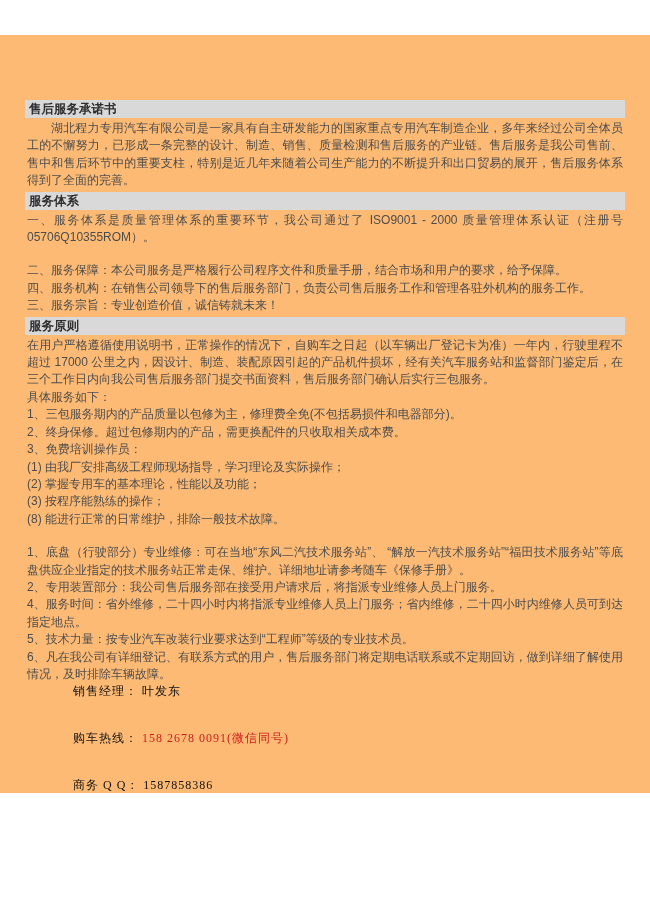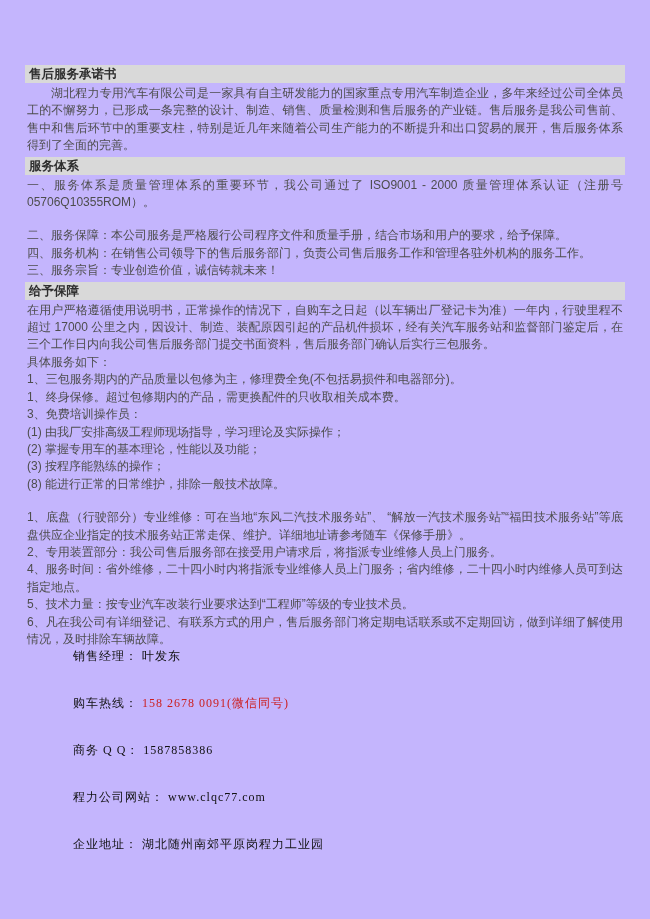--- a/index.html
+++ b/index.html
@@ -3,24 +3,25 @@
 <meta charset="utf-8">
 <style>
   html, body {
     margin: 0;
     padding: 0;
     background: #ffffff;
   }
   .page {
     position: relative;
     width: 650px;
-    height: 919px;
-    background: #c4b5fd;
+    height: 758px;
+    background: #fdba74;
     overflow: hidden;
     font-family: "Liberation Sans", "DejaVu Sans", sans-serif;
+    margin-top: 35px;
   }
   .content {
     position: absolute;
     left: 25px;
     top: 63px;
     width: 600px;
     font-size: 12px;
     line-height: 17.4px;
     color: #4d4d4d;
     text-align: justify;
@@ -72,25 +73,25 @@
 
     <p class="intro">湖北程力专用汽车有限公司是一家具有自主研发能力的国家重点专用汽车制造企业，多年来经过公司全体员工的不懈努力，已形成一条完整的设计、制造、销售、质量检测和售后服务的产业链。售后服务是我公司售前、售中和售后环节中的重要支柱，特别是近几年来随着公司生产能力的不断提升和出口贸易的展开，售后服务体系得到了全面的完善。</p>
 
     <div class="bar">服务体系</div>
     <p>一、服务体系是质量管理体系的重要环节，我公司通过了 ISO9001 - 2000 质量管理体系认证（注册号 05706Q10355ROM）。</p>
     <div class="gap"></div>
     <p>二、服务保障：本公司服务是严格履行公司程序文件和质量手册，结合市场和用户的要求，给予保障。</p>
     <p>四、服务机构：在销售公司领导下的售后服务部门，负责公司售后服务工作和管理各驻外机构的服务工作。</p>
     <p>三、服务宗旨：专业创造价值，诚信铸就未来！</p>
 
-    <div class="bar">给予保障</div>
+    <div class="bar">服务原则</div>
     <p>在用户严格遵循使用说明书，正常操作的情况下，自购车之日起（以车辆出厂登记卡为准）一年内，行驶里程不超过 17000 公里之内，因设计、制造、装配原因引起的产品机件损坏，经有关汽车服务站和监督部门鉴定后，在三个工作日内向我公司售后服务部门提交书面资料，售后服务部门确认后实行三包服务。</p>
     <p>具体服务如下：</p>
     <p>1、三包服务期内的产品质量以包修为主，修理费全免(不包括易损件和电器部分)。</p>
-    <p>1、终身保修。超过包修期内的产品，需更换配件的只收取相关成本费。</p>
+    <p>2、终身保修。超过包修期内的产品，需更换配件的只收取相关成本费。</p>
     <p>3、免费培训操作员：</p>
     <p>(1) 由我厂安排高级工程师现场指导，学习理论及实际操作；</p>
     <p>(2) 掌握专用车的基本理论，性能以及功能；</p>
     <p>(3) 按程序能熟练的操作；</p>
     <p>(8) 能进行正常的日常维护，排除一般技术故障。</p>
 
     <div class="gap"></div>
     <p>1、底盘（行驶部分）专业维修：可在当地“东风二汽技术服务站”、 “解放一汽技术服务站”“福田技术服务站”等底盘供应企业指定的技术服务站正常走保、维护。详细地址请参考随车《保修手册》。</p>
     <p>2、专用装置部分：我公司售后服务部在接受用户请求后，将指派专业维修人员上门服务。</p>
     <p>4、服务时间：省外维修，二十四小时内将指派专业维修人员上门服务；省内维修，二十四小时内维修人员可到达指定地点。</p>

